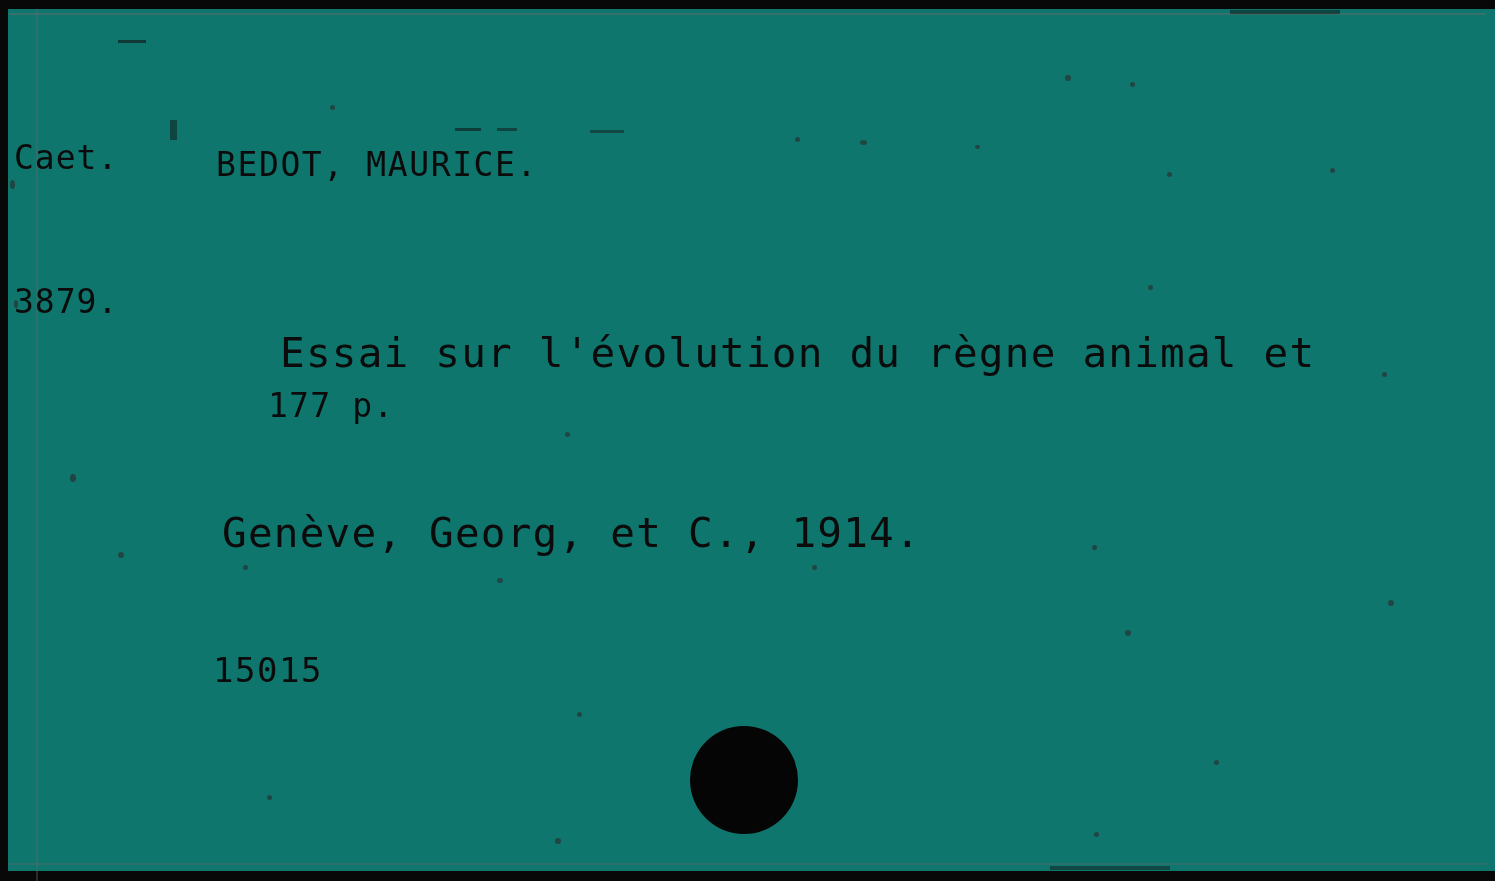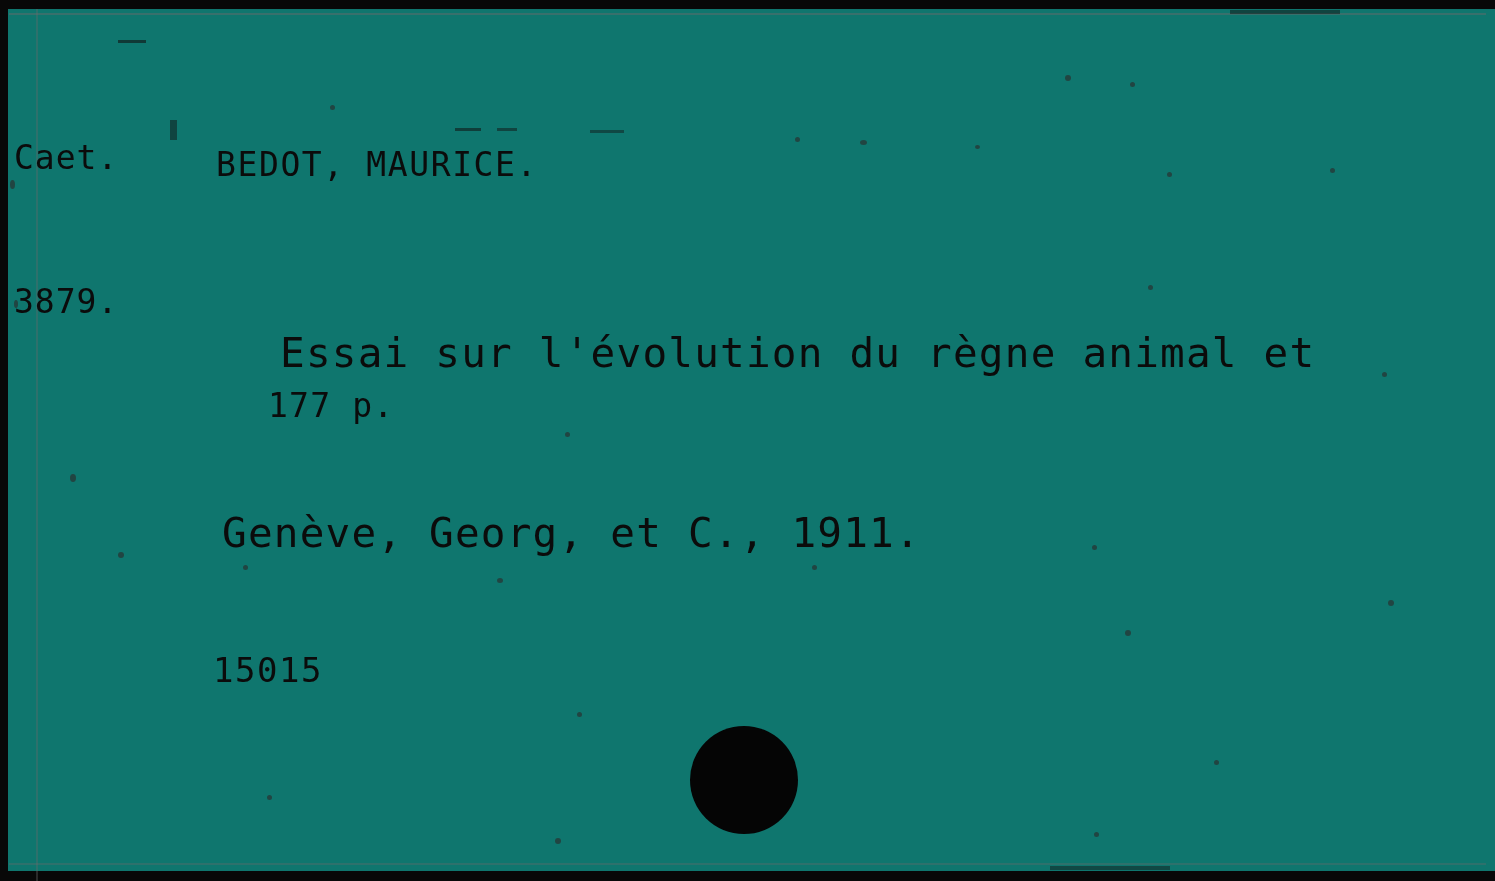--- a/index.html
+++ b/index.html
@@ -138,21 +138,21 @@
 
   <div class="typed call-number">
     <div>Caet.</div>
     <div>3879.</div>
   </div>
 
   <div class="typed author">BEDOT, MAURICE.</div>
 
   <div class="typed body-block">
     <div class="indent">Essai sur l'évolution du règne animal et</div>
-    <div>Genève, Georg, et C., 1911.</div>
+    <div>Genève, Georg, et C., 1914.</div>
   </div>
 
   <div class="typed pagination">177 p.</div>
 
   <div class="typed accession">15015</div>
 
   <div class="ink-dot"></div>
 
   <span class="speck" style="left:330px;  top:105px;  width:5px;  height:5px;"></span>
   <span class="speck" style="left:1065px; top:75px;   width:6px;  height:6px;"></span>

